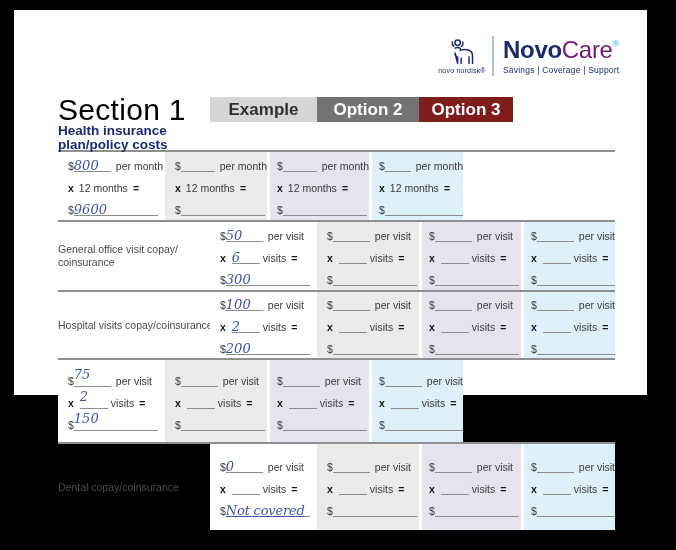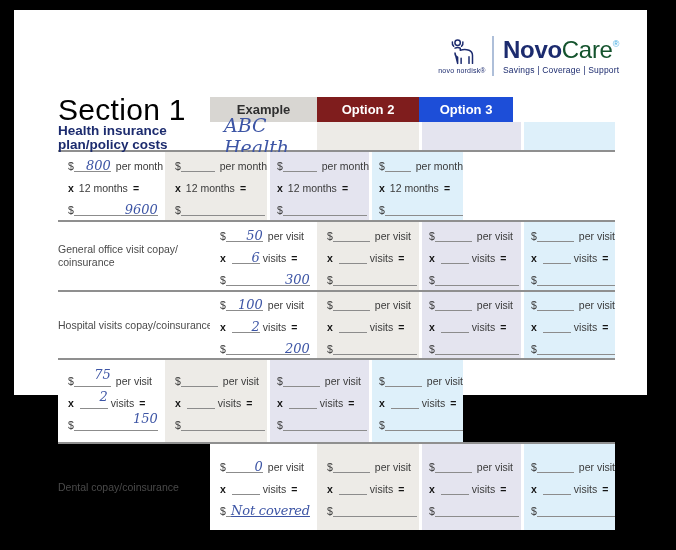--- a/index.html
+++ b/index.html
@@ -11,40 +11,40 @@
 
   
   .logo{position:absolute;top:26px;left:424px;display:flex;align-items:center;}
   .nn{display:flex;flex-direction:column;align-items:center;width:48px;}
   .nn svg{width:30px;height:28px;display:block;}
   .nn-name{font-size:7px;color:#1c2b6e;margin-top:1px;letter-spacing:.2px;white-space:nowrap;}
   .logo-div{width:2px;height:40px;background:#aebfd9;margin:0 9px 0 6px;}
   .nc{display:flex;flex-direction:column;}
   .nc-name{font-size:24px;line-height:24px;display:flex;align-items:flex-start;letter-spacing:-.3px;}
   .nc-bold{font-weight:700;color:#1c2b6e;}
-  .nc-light{color:#14532d;}
+  .nc-light{color:#701a75;}
   .nc-reg{font-size:9px;color:#3fa9e0;line-height:10px;margin-top:1px;}
   .nc-tag{font-size:8.5px;color:#1c2b6e;margin-top:3px;letter-spacing:.2px;}
 
   
   .grid{position:absolute;left:44px;top:87px;width:557px;}
   .trow{display:flex;box-sizing:border-box;}
   .sep{border-bottom:2px solid #8f8f8f;}
   .cell{box-sizing:border-box;flex:0 0 auto;}
   .c0{width:152px;}
   .c1{width:107px;}
   .c2{width:102px;}
   .c3{width:102px;}
   .c4{width:94px;}
 
   .header-row{height:25px;}
-  .th{display:flex;align-items:center;justify-content:center;font-weight:700;font-size:13px;}
+  .th{display:flex;align-items:center;justify-content:center;font-weight:700;font-size:17px;}
   .section-title{font-size:30px;line-height:26px;color:#000000;letter-spacing:.3px;white-space:nowrap;}
 
-  .plan-row{height:30px;}
+  .plan-row{height:30px;flex-direction:column;}
   .subtitle{font-size:13.5px;font-weight:700;color:#1c2b6e;line-height:14px;white-space:pre-line;margin-top:2px;}
   .plan-name-cell{display:flex;align-items:center;padding-left:14px;}
 
   .body{padding-left:10px;}
   .gap{box-shadow:inset 3px 0 0 #fff;} 
 
   .lbl{display:flex;align-items:center;overflow:visible;}
   .lbl span{font-size:10.5px;color:#4a4a4a;line-height:13px;white-space:pre;}
 
   .datacell{display:flex;flex-direction:column;justify-content:center;gap:6px;font-size:10.5px;color:#3a3a3a;}
@@ -53,21 +53,21 @@
   .meq{font-weight:700;color:#141414;margin-left:4px;}
   .unit{margin-left:5px;}
   .mid{margin:0 1px;}
 
   .blank{display:inline-block;position:relative;height:12px;border-bottom:1.4px solid #8c8c8c;vertical-align:baseline;}
   .w-rate{width:37px;}
   .w-qty{width:28px;margin:0 2px;}
   .w-total{width:84px;}
 
   .hand{font-family:"DejaVu Serif",serif;font-style:italic;color:#3d55a5;}
-  .hand-fill{position:absolute;left:0;right:0;bottom:-1px;text-align:right;font-size:13px;line-height:13px;}
+  .hand-fill{position:absolute;left:0;right:0;bottom:-1px;text-align:left;font-size:13px;line-height:13px;}
   .raised .hand-fill{bottom:5px;}
   .hand-plan{font-size:19px;}
   .hand-text{text-decoration:underline;font-size:13px;letter-spacing:-.2px;}
 </style>
 </head>
 <body>
 
 <div class="page">
 
   <div class="logo">
@@ -91,22 +91,22 @@
     </div>
   </div>
 
   <div class="grid">
 
     <div class="trow header-row">
       <div class="cell c0">
         <div class="section-title">Section 1</div>
       </div>
       <div class="cell c1 th" style="background: rgb(216, 214, 210); color: rgb(47, 47, 47);">Example</div>
-      <div class="cell c3 th" style="background: #7f1d1d; color: rgb(255, 255, 255);">Option 2</div>
-      <div class="cell c4 th" style="background: #1d4ed8; color: rgb(255, 255, 255);">Option 3</div>
+      <div class="cell c3 th" style="background: #737373; color: rgb(255, 255, 255);">Option 2</div>
+      <div class="cell c4 th" style="background: #7f1d1d; color: rgb(255, 255, 255);">Option 3</div>
     </div>
 
     <div class="trow plan-row sep">
       <div class="cell c0">
         <div class="subtitle">Health insurance
 plan/policy costs</div>
       </div>
       <div class="cell c1 plan-name-cell">
         <span class="hand hand-plan">ABC Health</span>
       </div>

